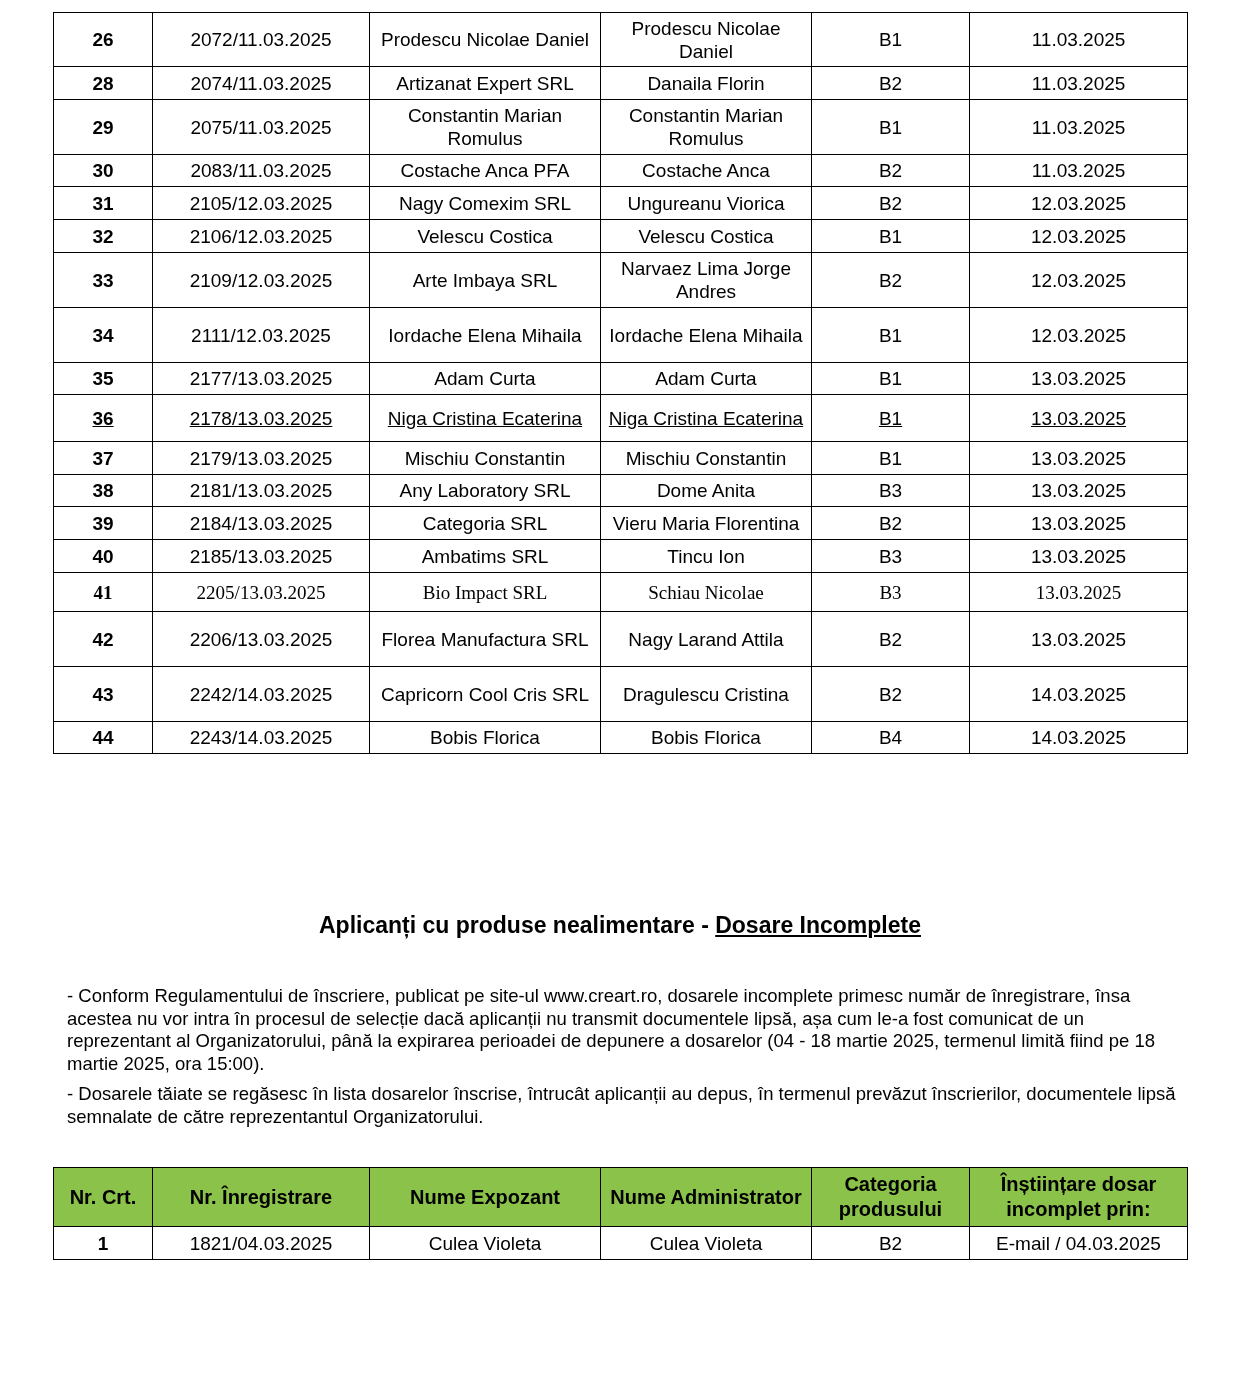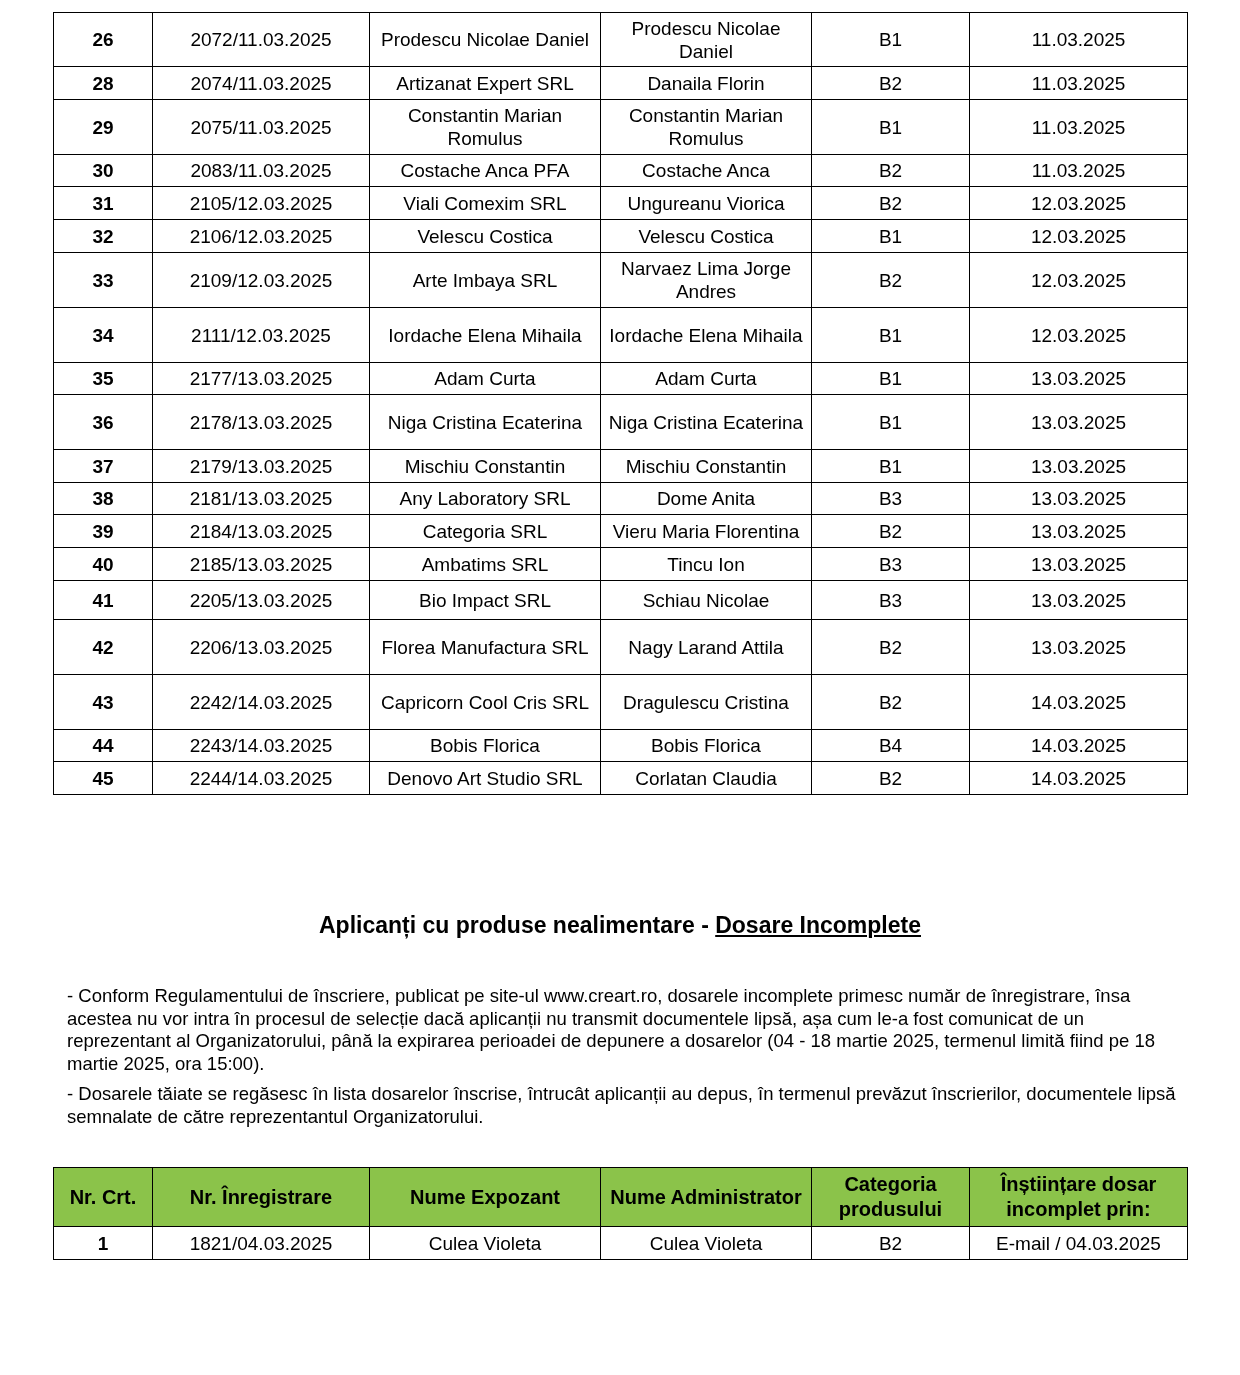--- a/index.html
+++ b/index.html
@@ -97,21 +97,21 @@
         <td class="nr">30</td>
         <td>2083/11.03.2025</td>
         <td>Costache Anca PFA</td>
         <td>Costache Anca</td>
         <td>B2</td>
         <td>11.03.2025</td>
       </tr>
       <tr style="height: 33px;">
         <td class="nr">31</td>
         <td>2105/12.03.2025</td>
-        <td>Viali Comexim SRL</td>
+        <td>Nagy Comexim SRL</td>
         <td>Ungureanu Viorica</td>
         <td>B2</td>
         <td>12.03.2025</td>
       </tr>
       <tr style="height: 33px;">
         <td class="nr">32</td>
         <td>2106/12.03.2025</td>
         <td>Velescu Costica</td>
         <td>Velescu Costica</td>
         <td>B1</td>
@@ -134,21 +134,21 @@
         <td>12.03.2025</td>
       </tr>
       <tr style="height: 32px;">
         <td class="nr">35</td>
         <td>2177/13.03.2025</td>
         <td>Adam Curta</td>
         <td>Adam Curta</td>
         <td>B1</td>
         <td>13.03.2025</td>
       </tr>
-      <tr style="height: 55px;">
+      <tr style="height: 47px; text-decoration: underline;">
         <td class="nr">36</td>
         <td>2178/13.03.2025</td>
         <td>Niga Cristina Ecaterina</td>
         <td>Niga Cristina Ecaterina</td>
         <td>B1</td>
         <td>13.03.2025</td>
       </tr>
       <tr style="height: 33px;">
         <td class="nr">37</td>
         <td>2179/13.03.2025</td>
@@ -174,21 +174,21 @@
         <td>13.03.2025</td>
       </tr>
       <tr style="height: 33px;">
         <td class="nr">40</td>
         <td>2185/13.03.2025</td>
         <td>Ambatims SRL</td>
         <td>Tincu Ion</td>
         <td>B3</td>
         <td>13.03.2025</td>
       </tr>
-      <tr style="height: 39px;">
+      <tr style="height: 39px; font-family: Liberation Serif, serif;">
         <td class="nr">41</td>
         <td>2205/13.03.2025</td>
         <td>Bio Impact SRL</td>
         <td>Schiau Nicolae</td>
         <td>B3</td>
         <td>13.03.2025</td>
       </tr>
       <tr style="height: 55px;">
         <td class="nr">42</td>
         <td>2206/13.03.2025</td>
@@ -204,28 +204,20 @@
         <td>Dragulescu Cristina</td>
         <td>B2</td>
         <td>14.03.2025</td>
       </tr>
       <tr style="height: 32px;">
         <td class="nr">44</td>
         <td>2243/14.03.2025</td>
         <td>Bobis Florica</td>
         <td>Bobis Florica</td>
         <td>B4</td>
-        <td>14.03.2025</td>
-      </tr>
-      <tr style="height: 33px;">
-        <td class="nr">45</td>
-        <td>2244/14.03.2025</td>
-        <td>Denovo Art Studio SRL</td>
-        <td>Corlatan Claudia</td>
-        <td>B2</td>
         <td>14.03.2025</td>
       </tr>
     </tbody>
 </table>
 
 <div class="section-title">
   <span>Aplicanți cu produse nealimentare - </span><span class="underlined">Dosare Incomplete</span>
 </div>
 
 <div class="notes">

